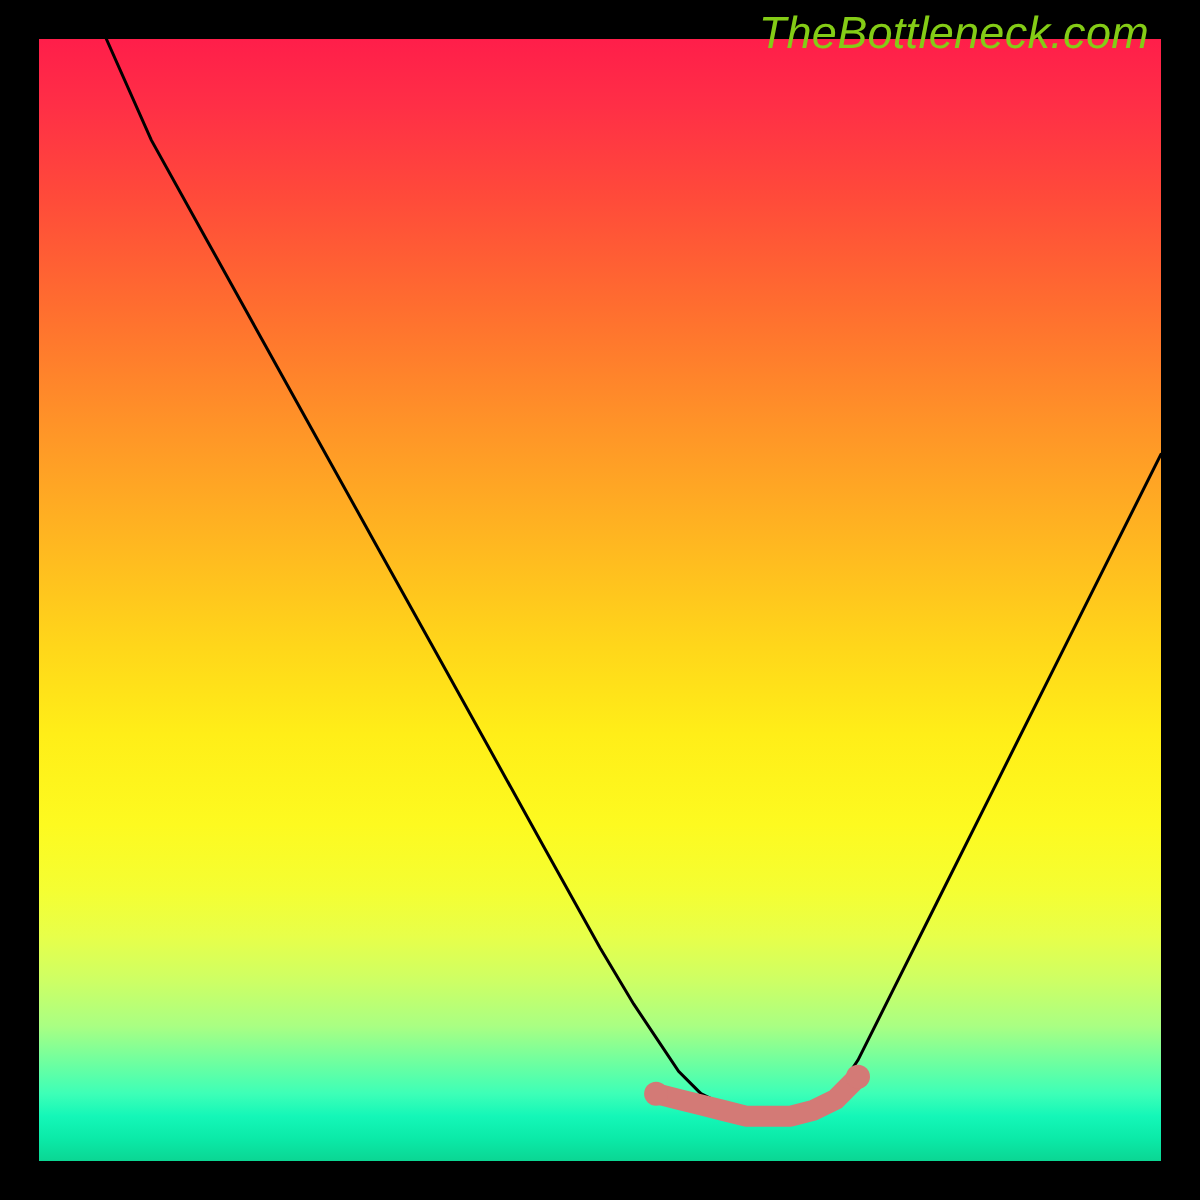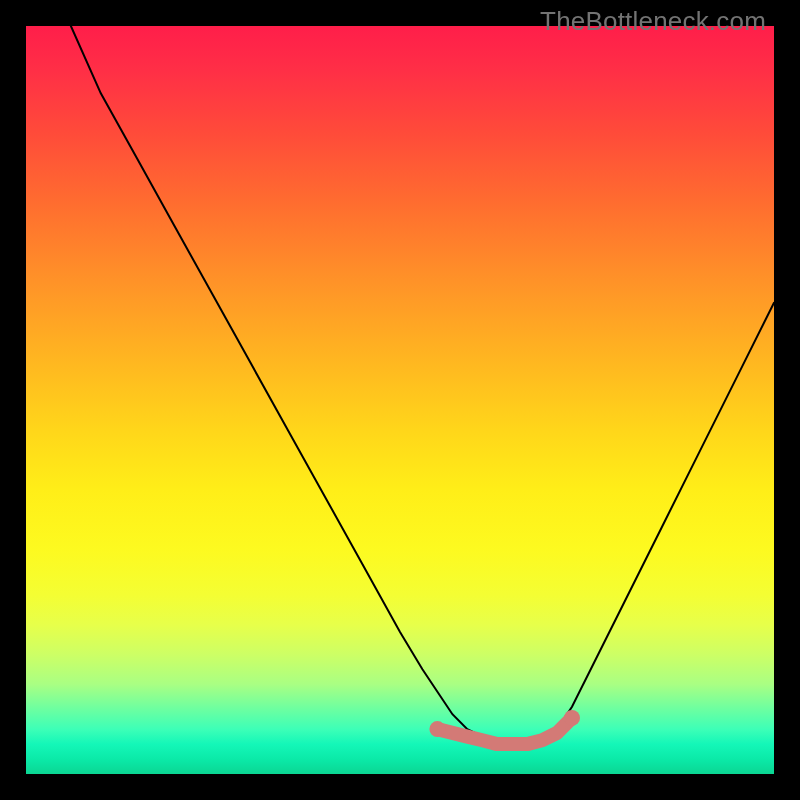--- a/index.html
+++ b/index.html
@@ -47,25 +47,26 @@
       #14f7b8 96%,
       #0beaa8 98%,
       #0bd693 100%
     );
   }
   .watermark {
     position: absolute;
     top: 6px;
     right: 34px;
     font-family: Arial, Helvetica, sans-serif;
-    font-size: 26px;
+    font-size: 30px;
     letter-spacing: 0.2px;
-    color: #737373;
+    color: #84cc16;
     user-select: none;
     pointer-events: none;
+    font-style: italic;
   }
   svg.curve {
     position: absolute;
     inset: 0;
     width: 100%;
     height: 100%;
     pointer-events: none;
   }
 </style>
 </head>

